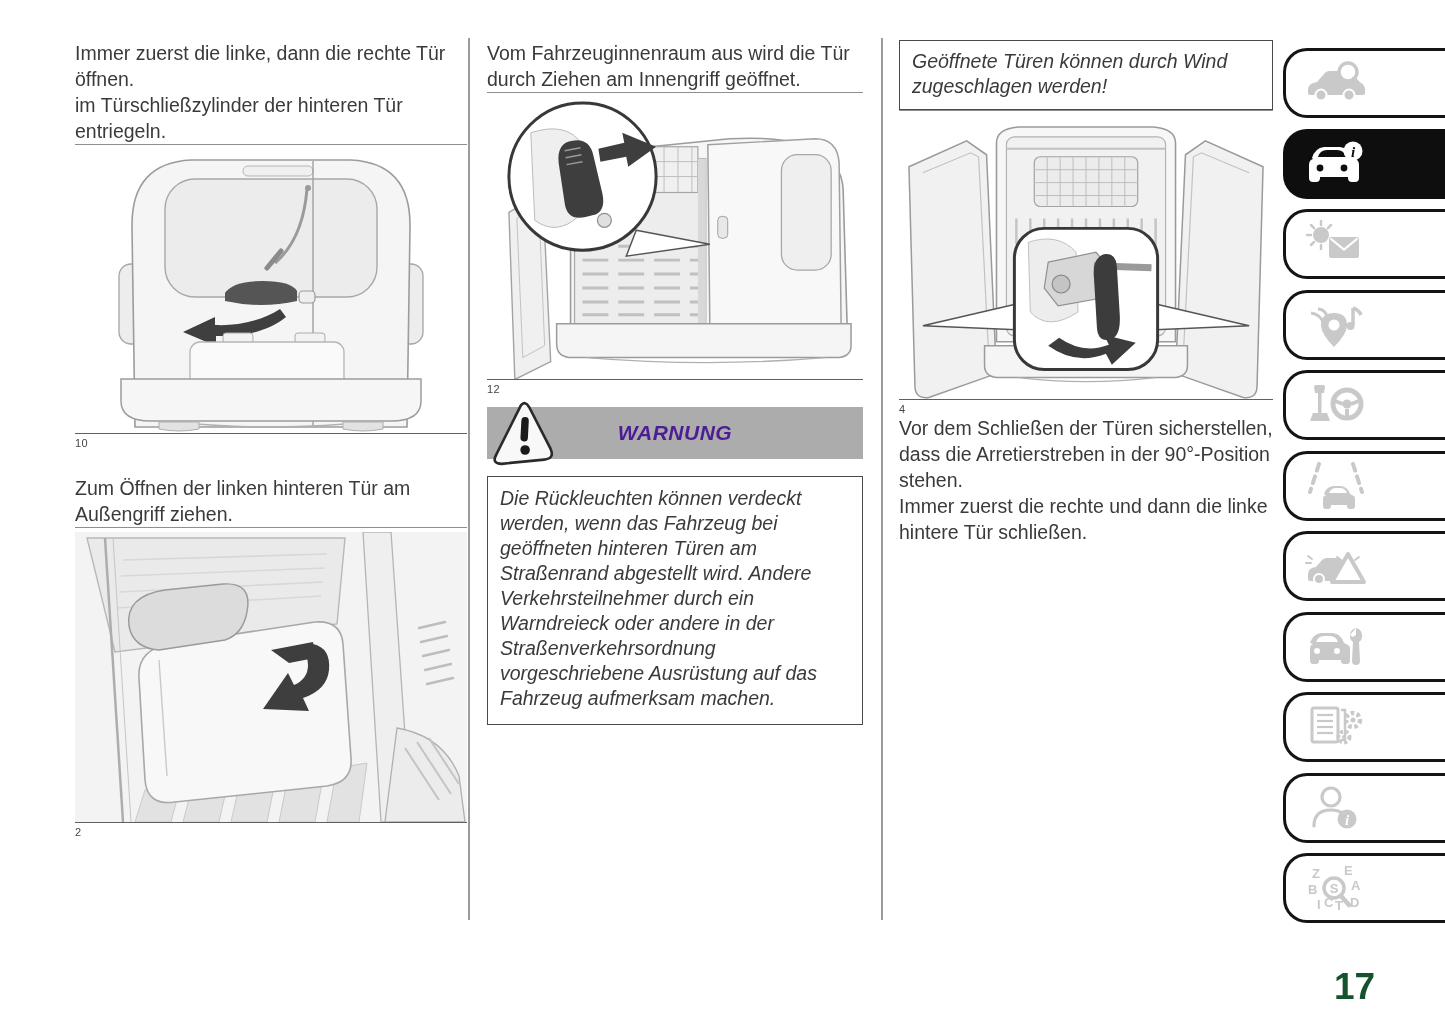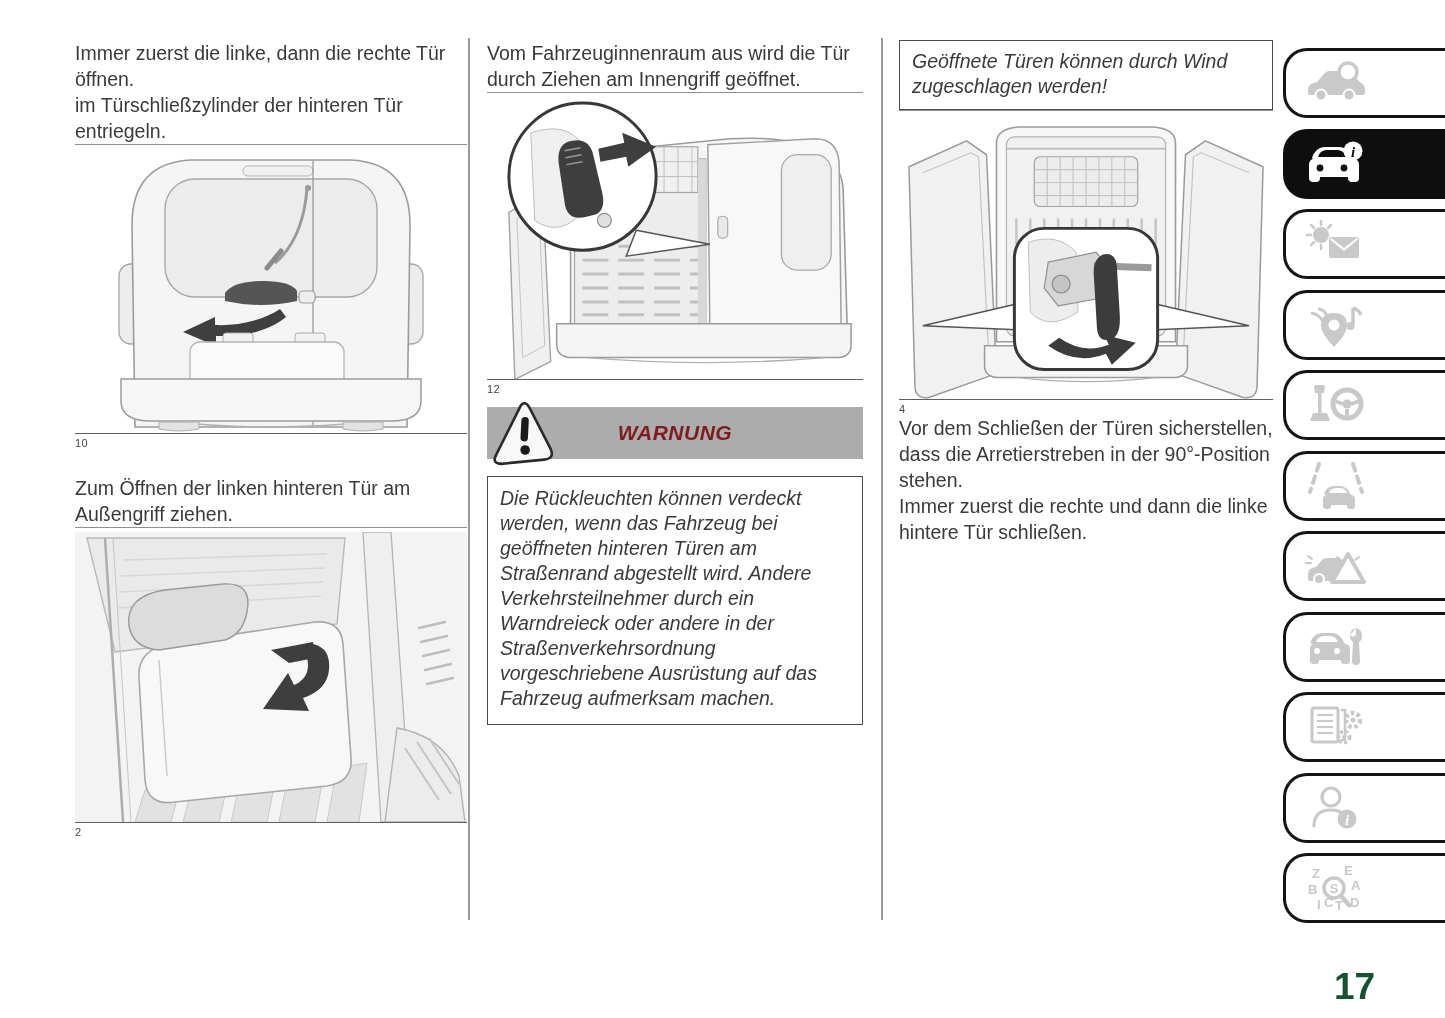--- a/index.html
+++ b/index.html
@@ -19,21 +19,21 @@
   hr.sep { border:0; border-top:1px solid #8f8f8f; margin:0; }
   hr.cap-rule { border:0; border-top:1.5px solid #5f5f5f; margin:0; }
   .figcap { font-size:11px; color:#454545; letter-spacing:0.5px; margin-top:3px; }
   svg.fig { display:block; width:100%; height:auto; }
 
   .note-box { border:1.5px solid #4a4a4a; padding:8px 12px 10px; }
   .note-box p { font-size:19.5px; line-height:25px; font-style:italic; }
 
   .warn-banner { position:relative; margin-top:12px; height:52px; background:#acacac; display:flex; align-items:center; justify-content:center; }
   .warn-banner .tri { position:absolute; left:2px; top:-9px; width:68px; height:70px; }
-  .warn-title { color:#7f1d1d; font-weight:bold; font-style:italic; font-size:21px; letter-spacing:0.5px; }
+  .warn-title { color:#4c1d95; font-weight:bold; font-style:italic; font-size:21px; letter-spacing:0.5px; }
   .warn-box { margin-top:17px; border:1.5px solid #4a4a4a; padding:9px 12px 13px; }
   .warn-box p { font-size:19.5px; line-height:25px; font-style:italic; }
   .warn-box p + p { margin-top:12px; }
 
   .mt12 { margin-top:12px; } .mt14 { margin-top:14px; } .mt26 { margin-top:26px; }
   .mt22 { margin-top:22px; } .mt8 { margin-top:8px; } .mt4 { margin-top:4px; } .mt2 { margin-top:2px; }
 
   .sidebar { position:absolute; left:1283px; top:48px; width:162px; }
   .tab { height:70px; margin-bottom:10.5px; background:#fff; border:3px solid #141414; border-right:none;
          border-radius:24px 0 0 24px; display:flex; align-items:center; padding-left:18px; color:#c9c9c9; cursor:pointer; }

